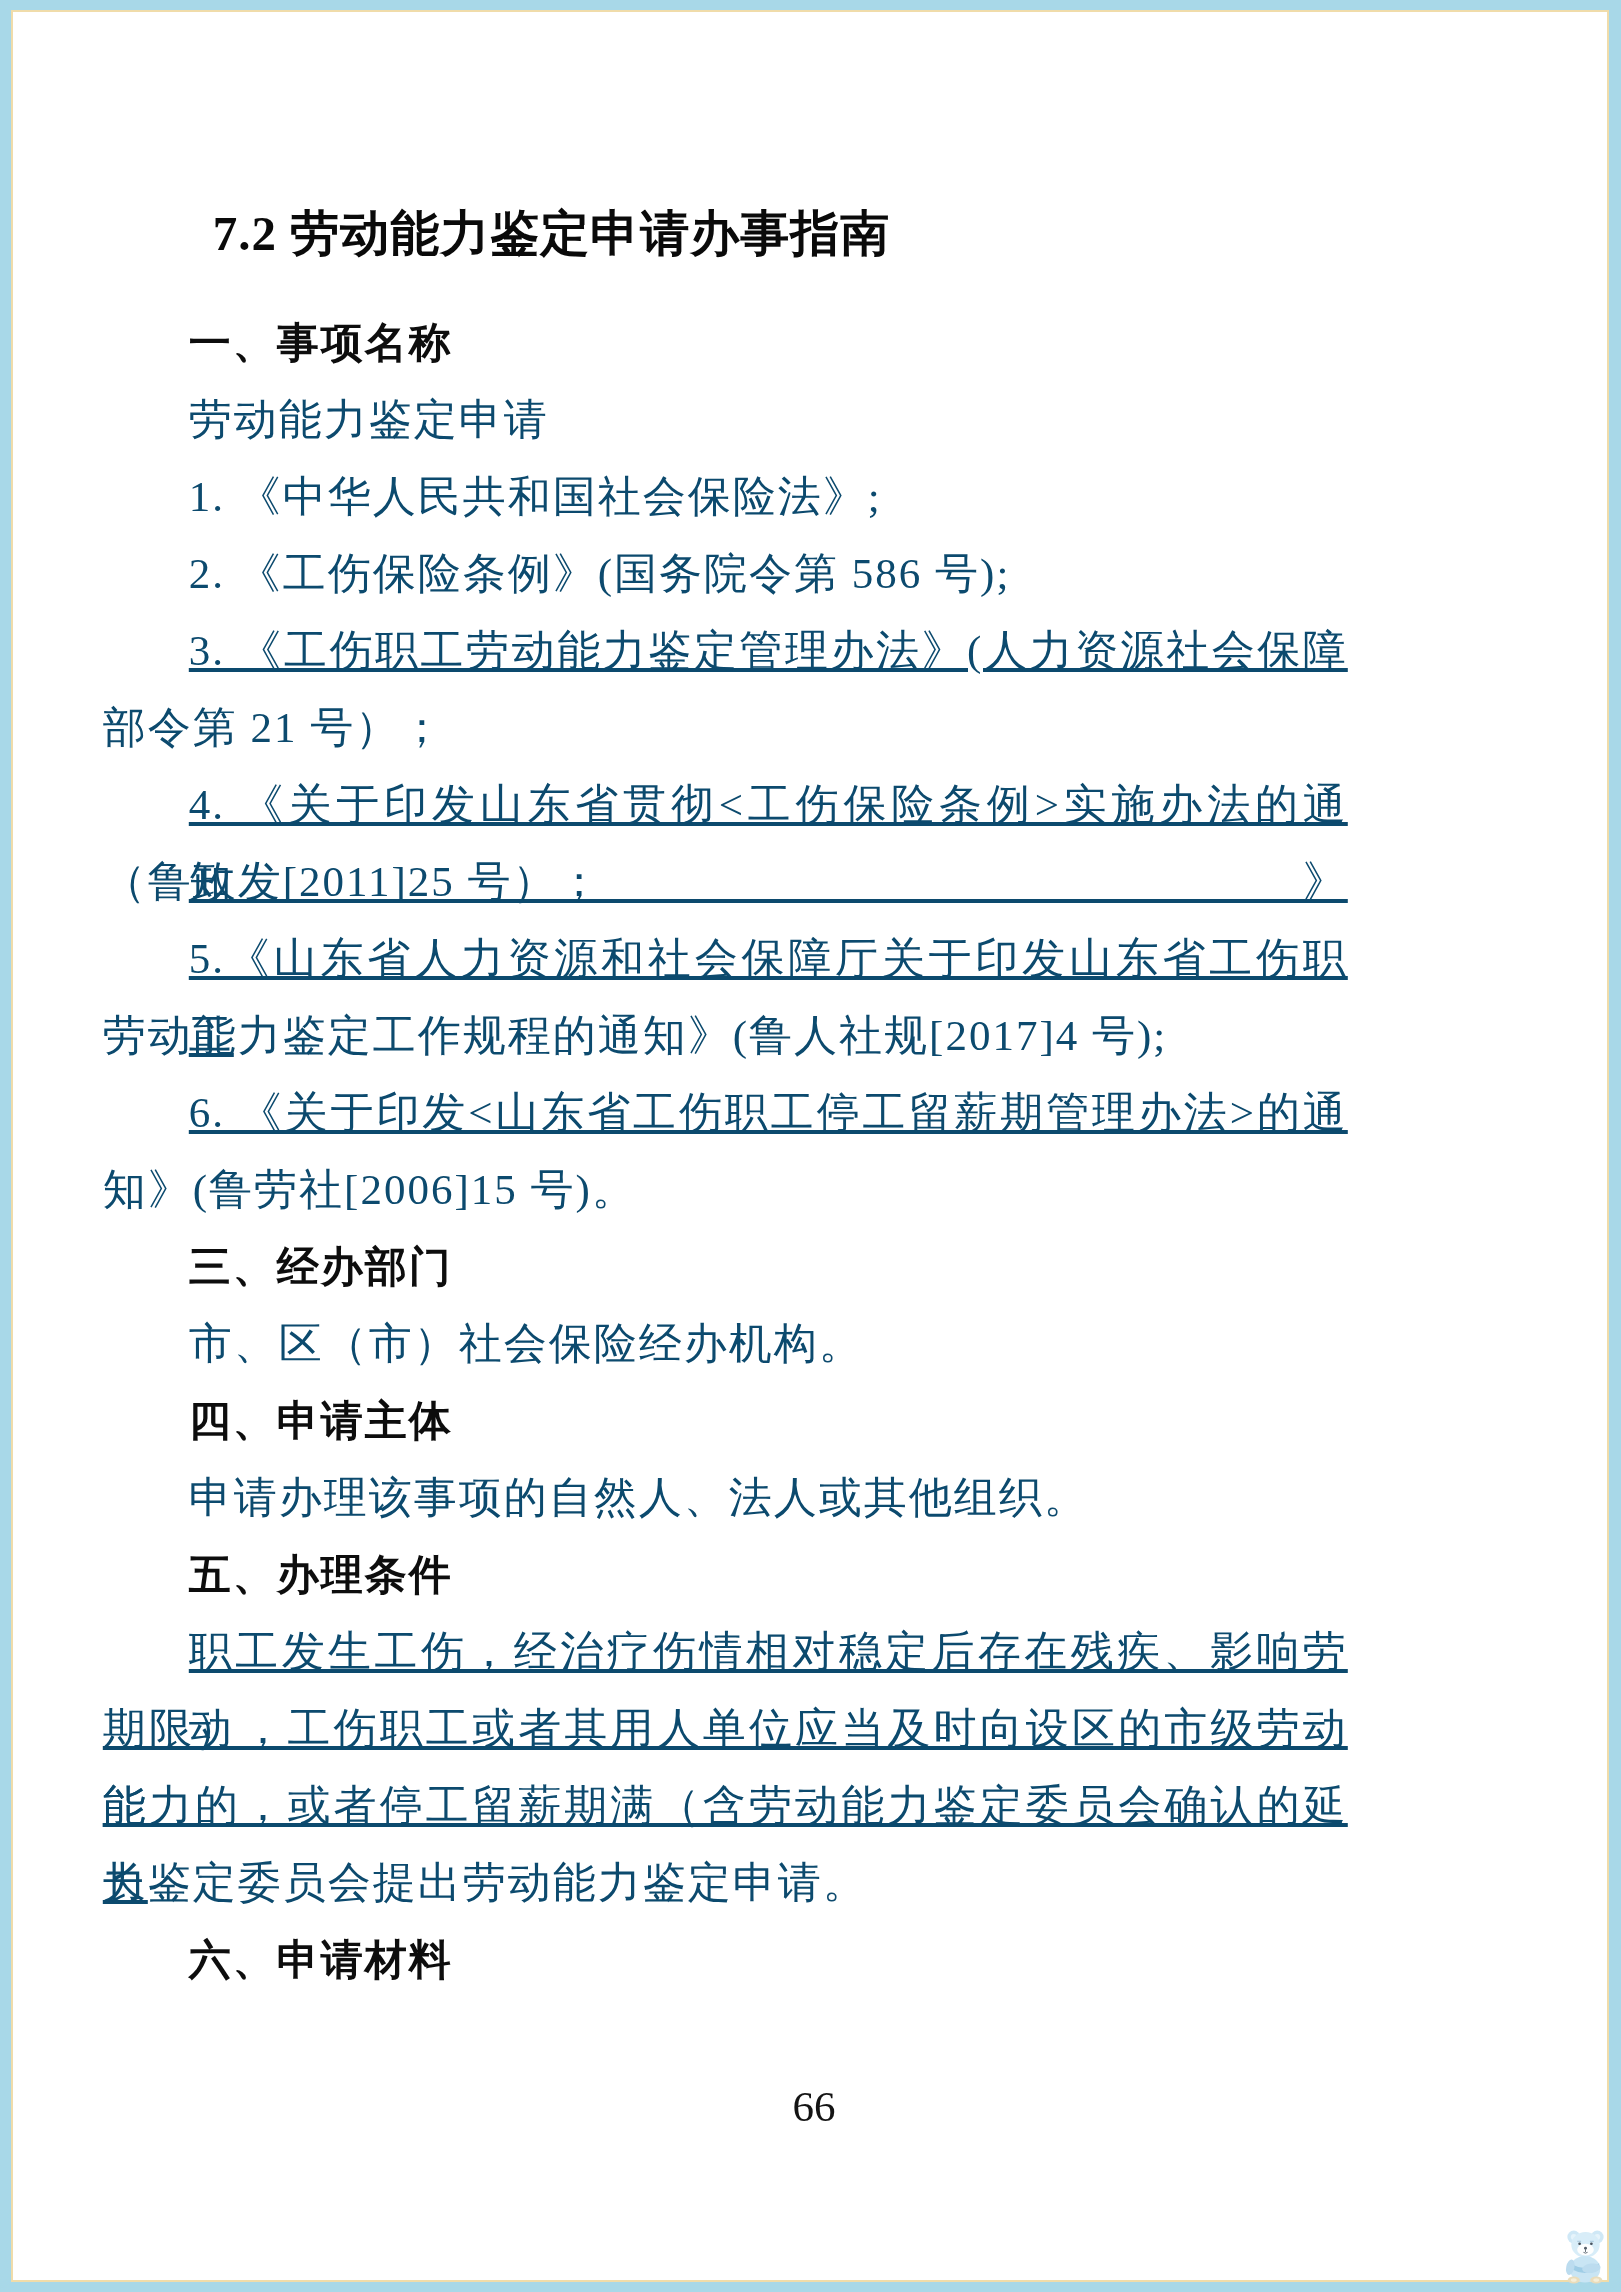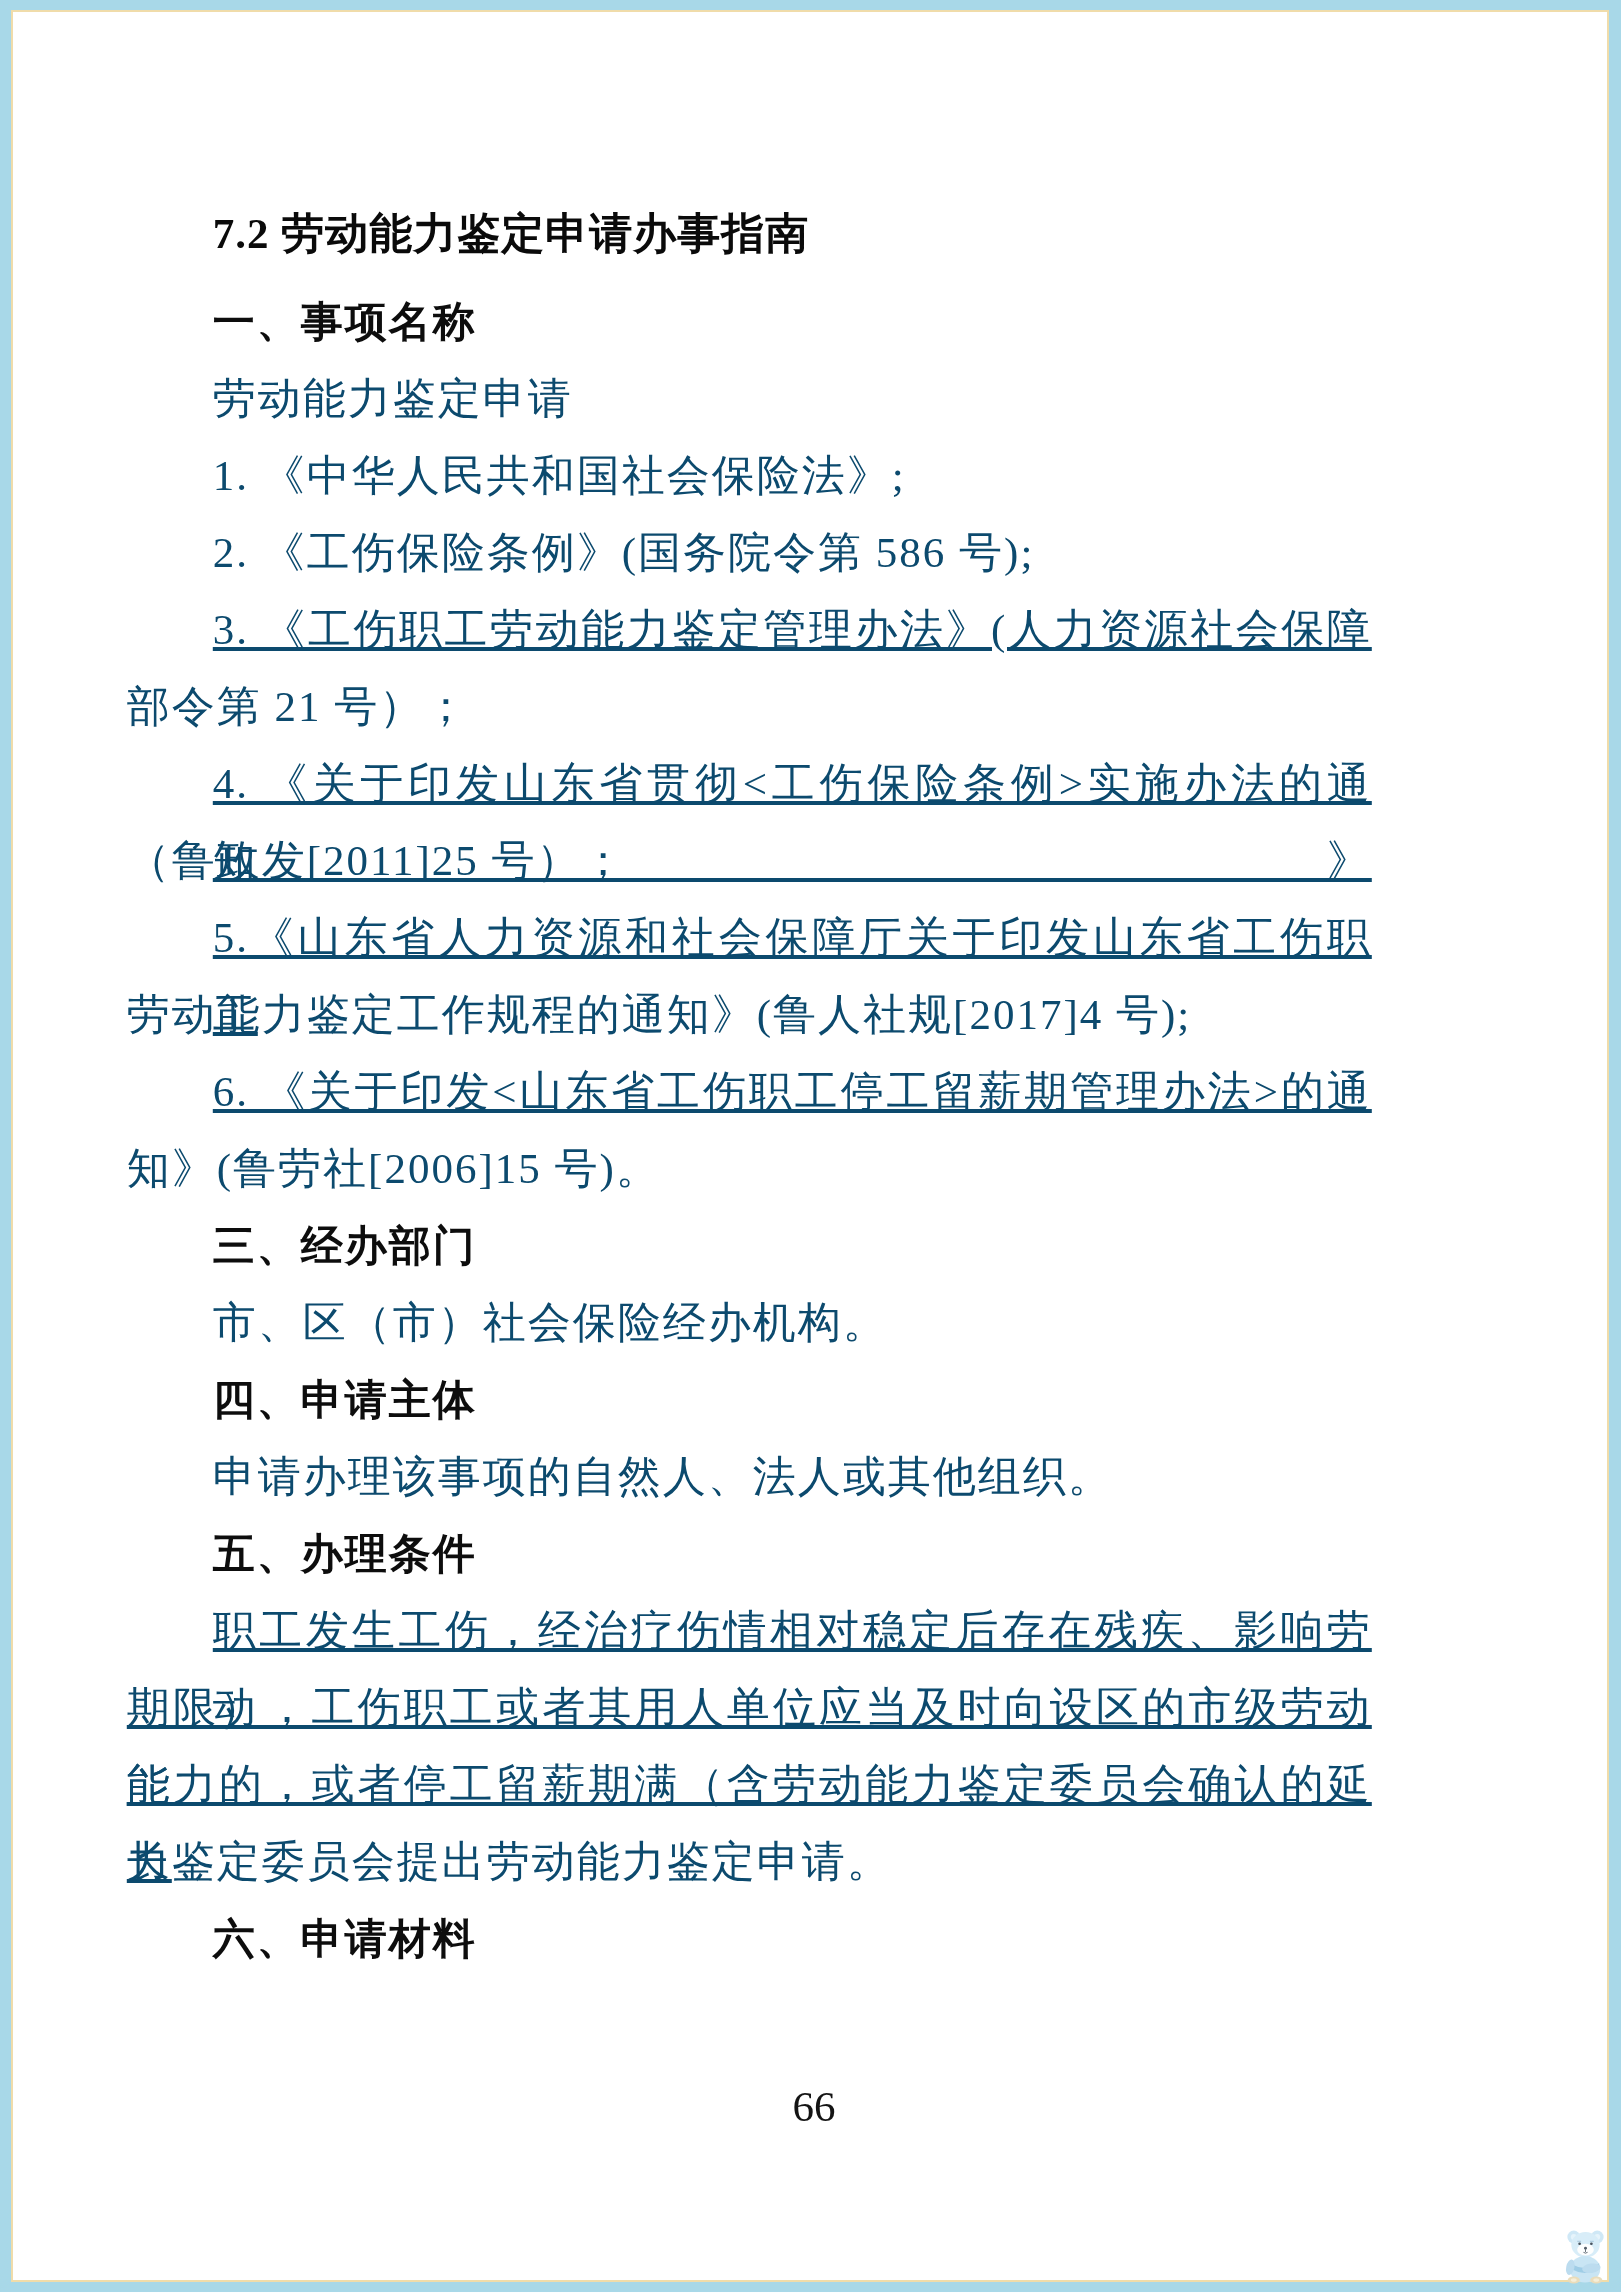--- a/index.html
+++ b/index.html
@@ -11,31 +11,31 @@
     overflow:hidden;
   }
   .page {
     position:absolute;
     left:10.8px; top:9.8px; right:11.8px; bottom:10.8px;
     background:#ffffff;
     border:2.9px solid #f0dcaa;
     box-sizing:border-box;
   }
   .page-title {
-    margin:186px 0 14px 200px;
+    margin:186px 0 35px 200px;
     height:71px; line-height:71px;
     font-family:"Liberation Serif", serif;
     font-weight:bold;
-    font-size:43px;
+    font-size:49px;
     letter-spacing:1px;
     color:#0a0a0a;
     white-space:nowrap;
   }
   .text-col {
-    margin-left:114px;
+    margin-left:90px;
     width:1245px;
   }
   .line {
     height:77px; line-height:77px;
     font-size:43px;
     letter-spacing:2px;
     color:#0c4a6e;
     white-space:nowrap;
   }
   .heading {

